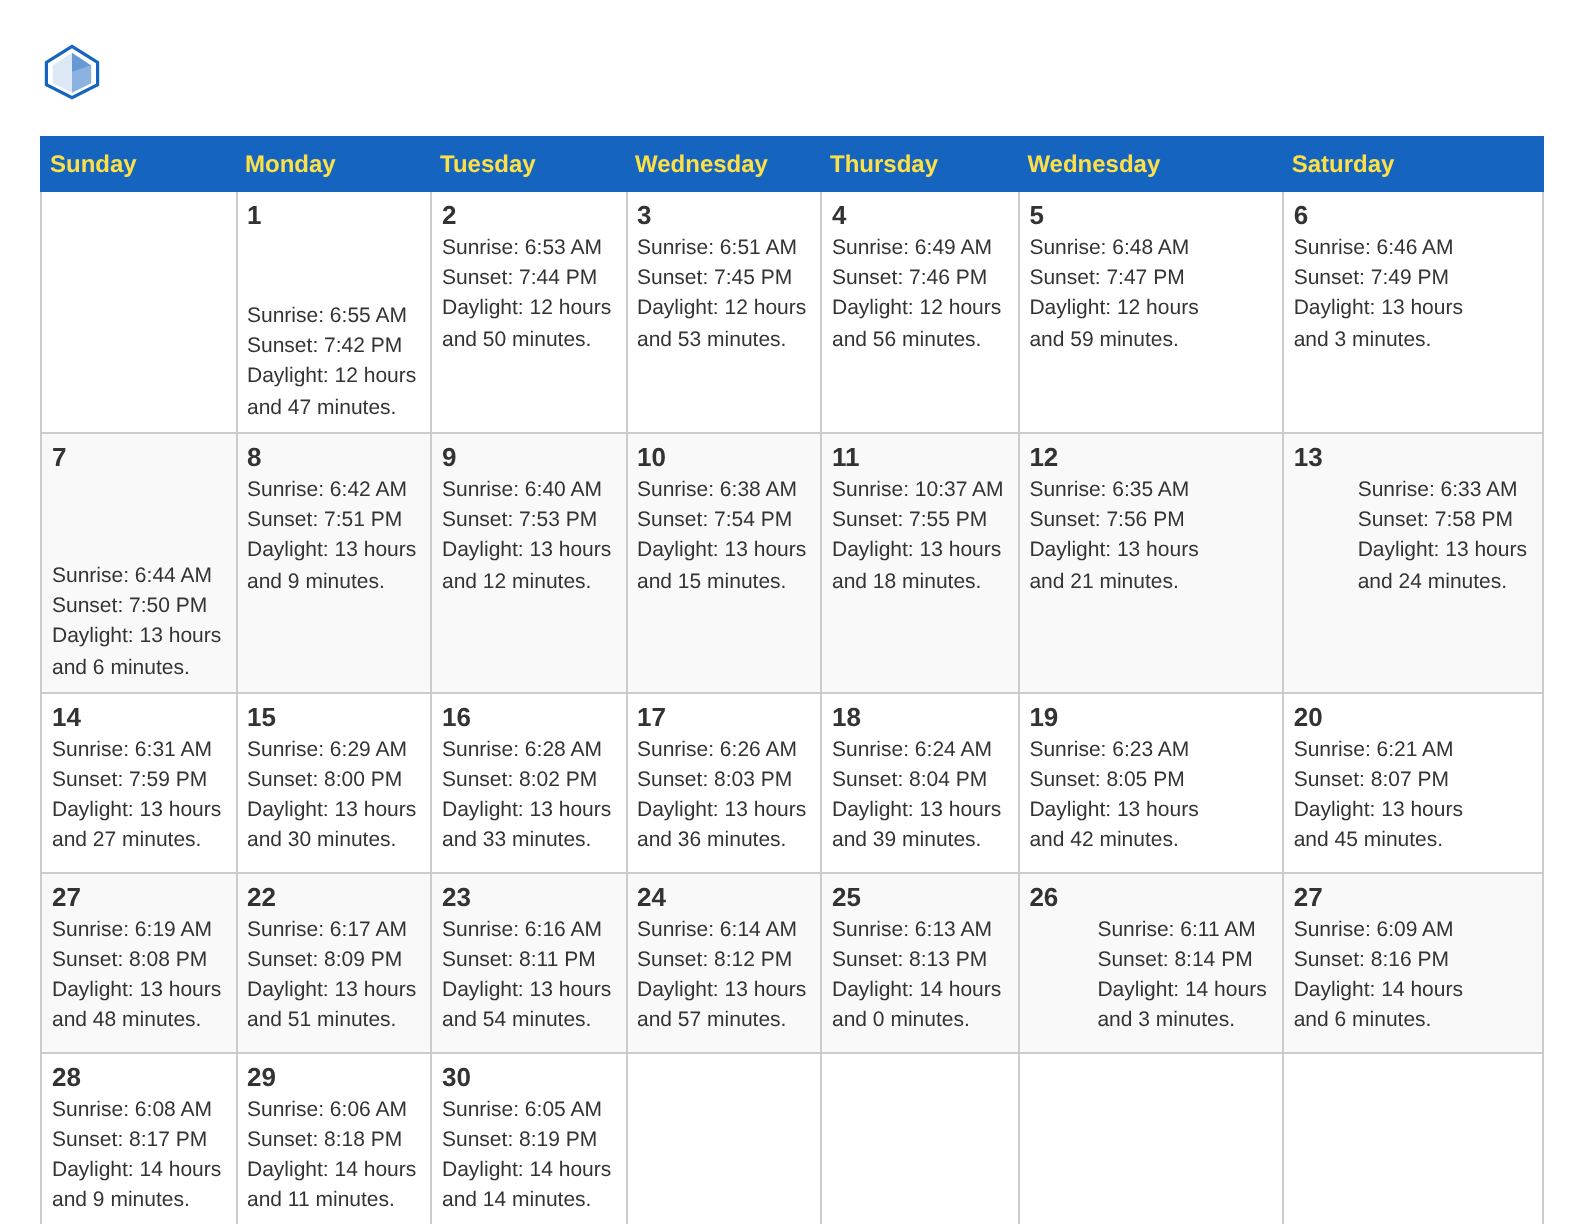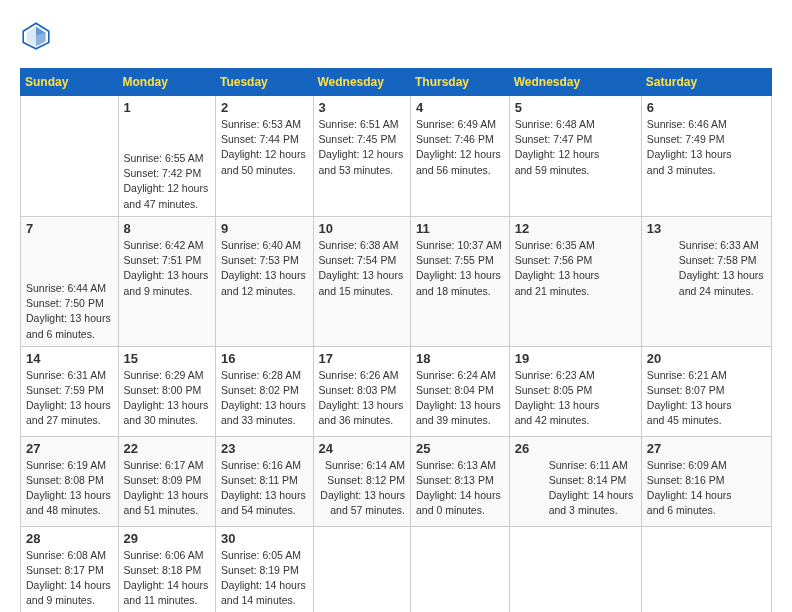--- a/index.html
+++ b/index.html
@@ -290,21 +290,21 @@
         </td>
         <td>
           <div class="day-number">23</div>
           <div class="day-info" style="white-space: pre-line;">Sunrise: 6:16 AM
 Sunset: 8:11 PM
 Daylight: 13 hours
 and 54 minutes.</div>
         </td>
         <td>
           <div class="day-number">24</div>
-          <div class="day-info" style="white-space: pre-line; text-align: right;">Sunrise: 6:14 AM
+          <div class="day-info" style="white-space: pre-line;">Sunrise: 6:14 AM
 Sunset: 8:12 PM
 Daylight: 13 hours
 and 57 minutes.</div>
         </td>
         <td>
           <div class="day-number">25</div>
           <div class="day-info" style="white-space: pre-line;">Sunrise: 6:13 AM
 Sunset: 8:13 PM
 Daylight: 14 hours
 and 0 minutes.</div>

